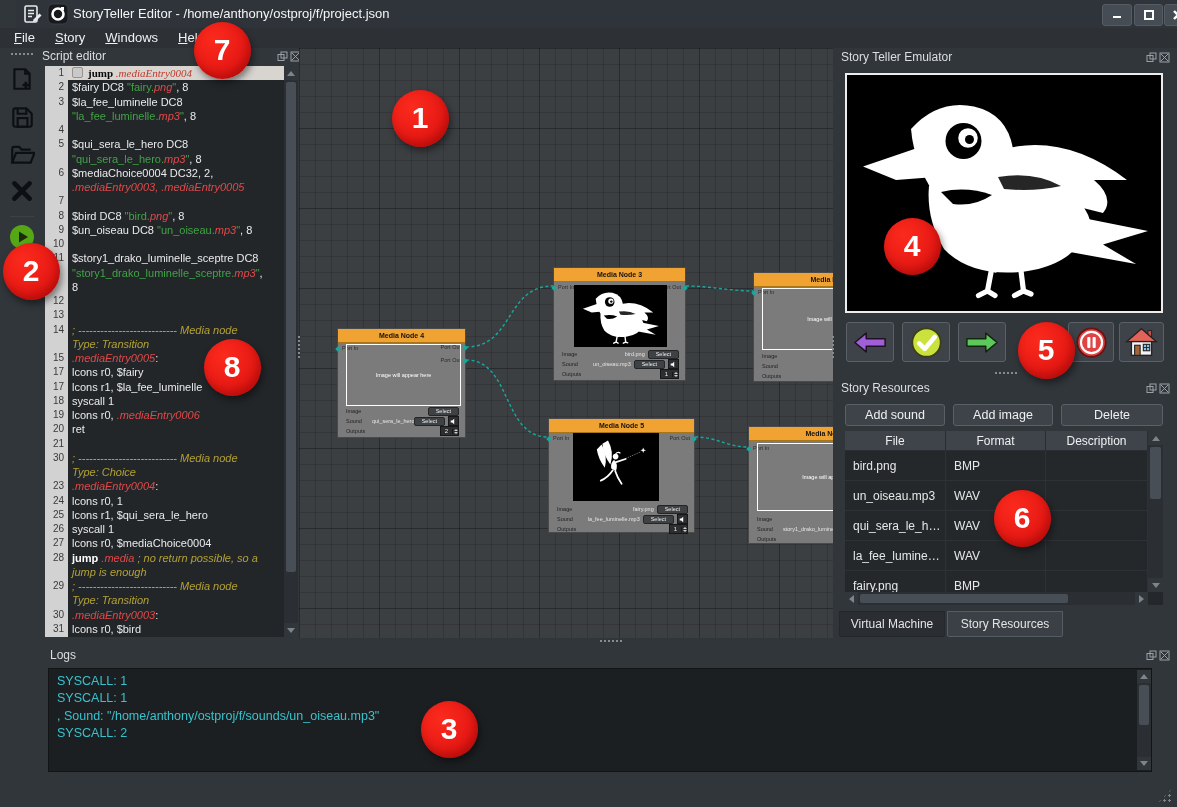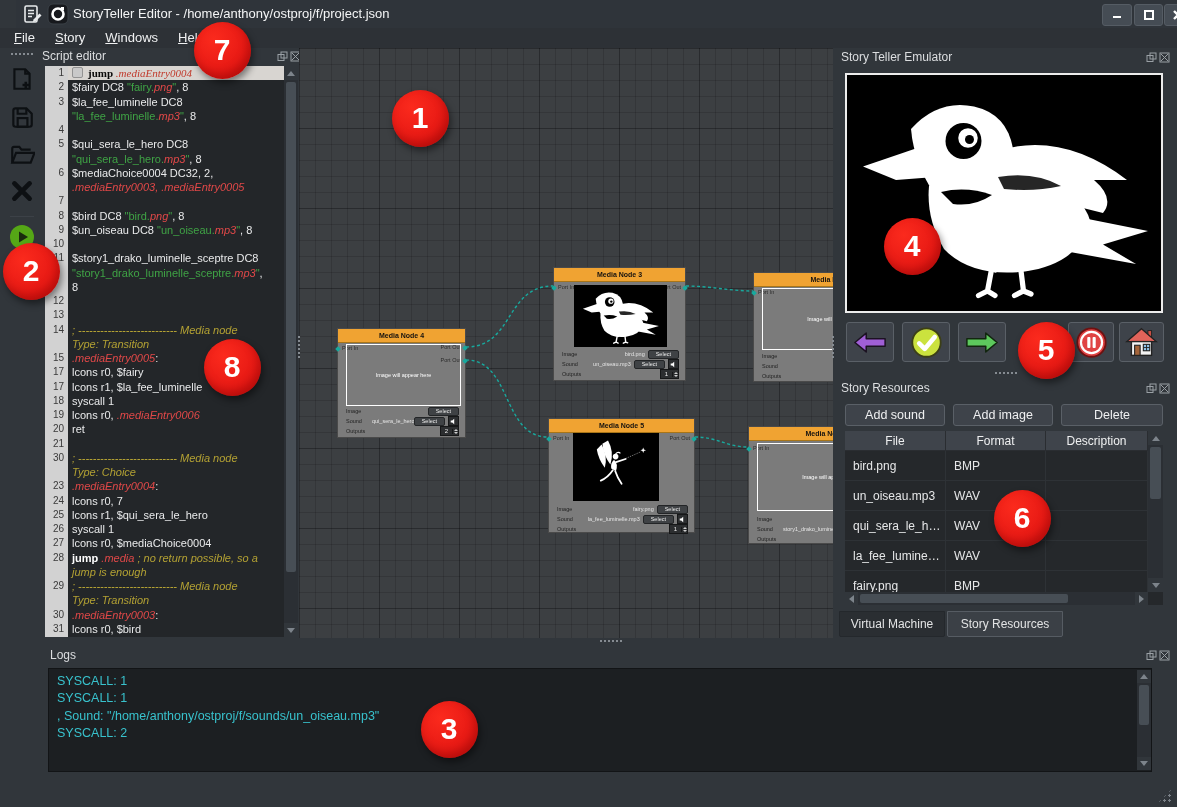--- a/index.html
+++ b/index.html
@@ -353,21 +353,21 @@
         <div class="edrow">
           <span class="ln"></span>
           <span class="code"><span class="s-c">Type: Choice</span></span>
         </div>
         <div class="edrow">
           <span class="ln">23</span>
           <span class="code"><span class="s-r">.mediaEntry0004</span><span class="s-p">:</span></span>
         </div>
         <div class="edrow">
           <span class="ln">24</span>
-          <span class="code"><span class="s-p">lcons r0, 7</span></span>
+          <span class="code"><span class="s-p">lcons r0, 1</span></span>
         </div>
         <div class="edrow">
           <span class="ln">25</span>
           <span class="code"><span class="s-p">lcons r1, $qui_sera_le_hero</span></span>
         </div>
         <div class="edrow">
           <span class="ln">26</span>
           <span class="code"><span class="s-p">syscall 1</span></span>
         </div>
         <div class="edrow">

